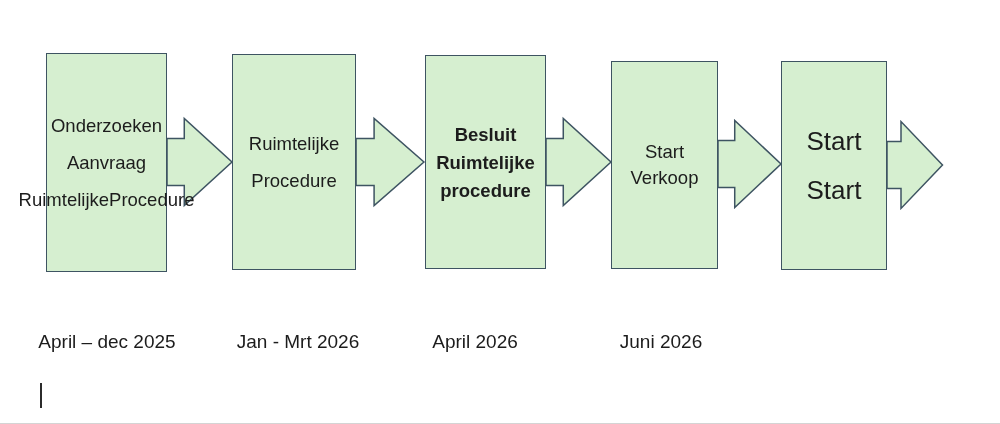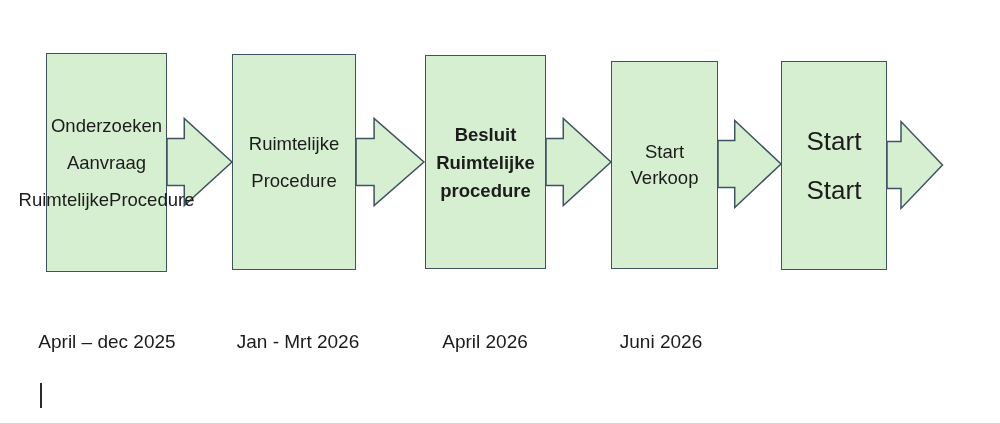--- a/index.html
+++ b/index.html
@@ -60,21 +60,21 @@
     width: 200px;
     text-align: center;
     font-size: 19px;
     line-height: 24px;
     color: #1c1c1c;
     white-space: nowrap;
     margin-top: 24px;
   }
   .d1 { left: 7px; }
   .d2 { left: 198px; }
-  .d3 { left: 385px; }
+  .d3 { left: 375px; }
   .d4 { left: 561px; }
   .d5 { left: 743px; }
   
   .caret {
     position: absolute;
     left: 40px;
     top: 383px;
     width: 1.5px;
     height: 25px;
     background: #2b2b2b;

